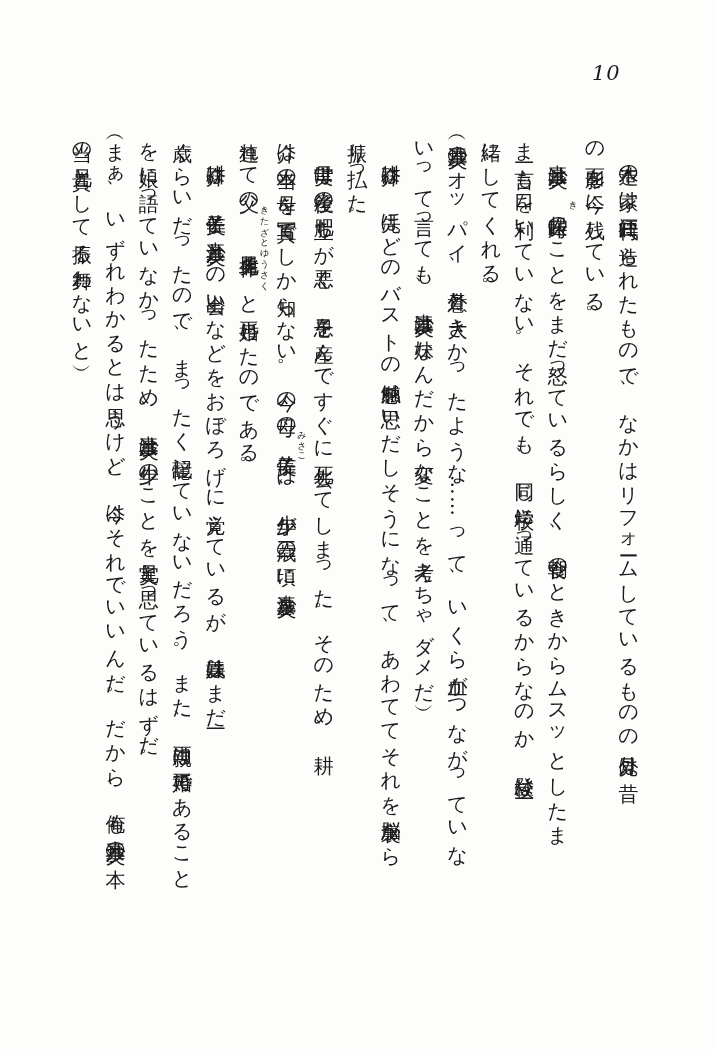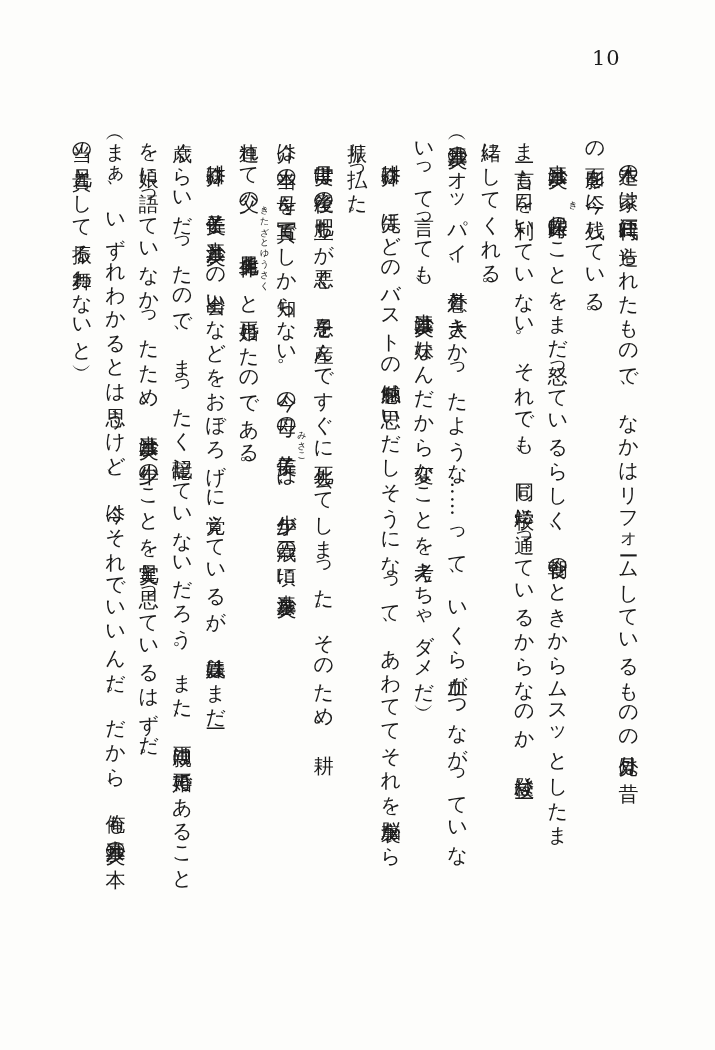--- a/index.html
+++ b/index.html
@@ -11,21 +11,22 @@
     position: relative;
     width: 715px;
     height: 1050px;
     background: var(--paper, #fdfdfb);
     overflow: hidden;
     font-family: "DejaVu Serif", "Liberation Serif", serif;
   }
   .page-number {
     position: absolute;
     left: 592px;
-    top: 46px;
+    top: 61px;
+    font-style: italic;
     font-size: 21px;
     letter-spacing: 1px;
     color: var(--ink, #1b1b1b);
   }
   .text-block {
     position: absolute;
     top: 128px;
     right: 70px;
     height: 816px;
     writing-mode: vertical-rl;

